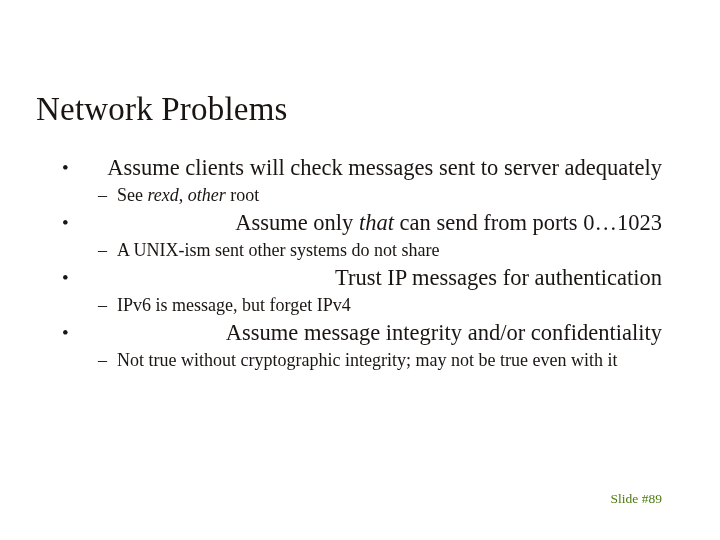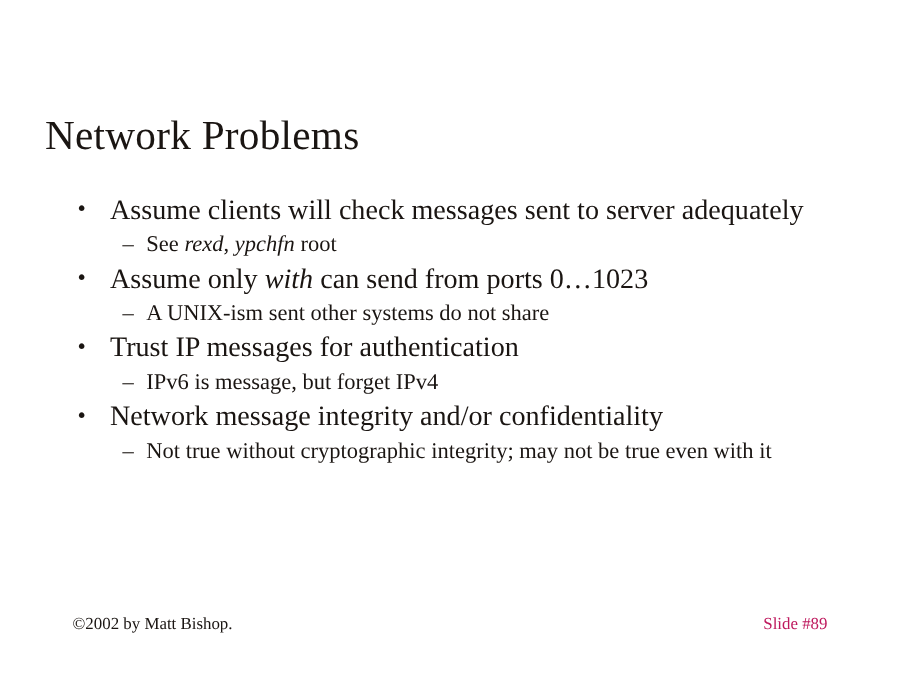--- a/index.html
+++ b/index.html
@@ -61,20 +61,21 @@
     width: 30px;
     flex: 0 0 30px;
     text-align: left;
     padding-left: 4px;
     box-sizing: border-box;
     font-size: 19px;
     line-height: 29px;
   }
   .lvl1 > .text {
     flex: 1 1 auto;
+    text-align: right;
   }
 
   
   .lvl2 {
     font-size: 18px;
     line-height: 26px;
     padding-left: 40px;
   }
   .lvl2 > .marker {
     width: 19px;
@@ -105,75 +106,74 @@
     font-size: 13.5px;
     line-height: 18px;
     color: #1a1512;
   }
   .footer-right {
     position: absolute;
     right: 0;
     top: 0;
     font-size: 13.5px;
     line-height: 18px;
-    color: #be185d;
+    color: #4d7c0f;
     white-space: nowrap;
   }
 </style>
 </head>
 <body>
 
 <div class="slide">
 
   <h1 class="slide-title">Network Problems</h1>
 
   <div class="body-area">
 
     <div class="bullet-row lvl1">
       <span class="marker">•</span>
       <span class="text">Assume clients will check messages sent to server adequately</span>
     </div>
 
     <div class="bullet-row lvl2">
       <span class="marker">–</span>
-      <span class="text"><span>See </span><i>rexd</i><span>, </span><i>ypchfn</i><span> root</span></span>
+      <span class="text"><span>See </span><i>rexd</i><span>, </span><i>other</i><span> root</span></span>
     </div>
 
     <div class="bullet-row lvl1">
       <span class="marker">•</span>
-      <span class="text"><span>Assume only </span><i>with</i><span> can send from ports 0…1023</span></span>
+      <span class="text"><span>Assume only </span><i>that</i><span> can send from ports 0…1023</span></span>
     </div>
 
     <div class="bullet-row lvl2">
       <span class="marker">–</span>
       <span class="text">A UNIX-ism sent other systems do not share</span>
     </div>
 
     <div class="bullet-row lvl1">
       <span class="marker">•</span>
       <span class="text">Trust IP messages for authentication</span>
     </div>
 
     <div class="bullet-row lvl2">
       <span class="marker">–</span>
       <span class="text">IPv6 is message, but forget IPv4</span>
     </div>
 
     <div class="bullet-row lvl1">
       <span class="marker">•</span>
-      <span class="text">Network message integrity and/or confidentiality</span>
+      <span class="text">Assume message integrity and/or confidentiality</span>
     </div>
 
     <div class="bullet-row lvl2">
       <span class="marker">–</span>
       <span class="text">Not true without cryptographic integrity; may not be true even with it</span>
     </div>
 
   </div>
 
   <div class="footer">
     <div class="footer-left">
-      <div>©2002 by Matt Bishop.</div>
     </div>
     <div class="footer-right">Slide #89</div>
   </div>
 
 </div>
 
 </body></html>

